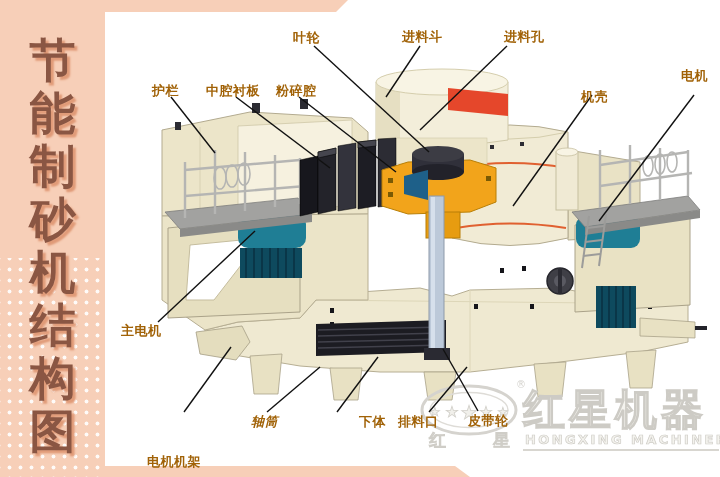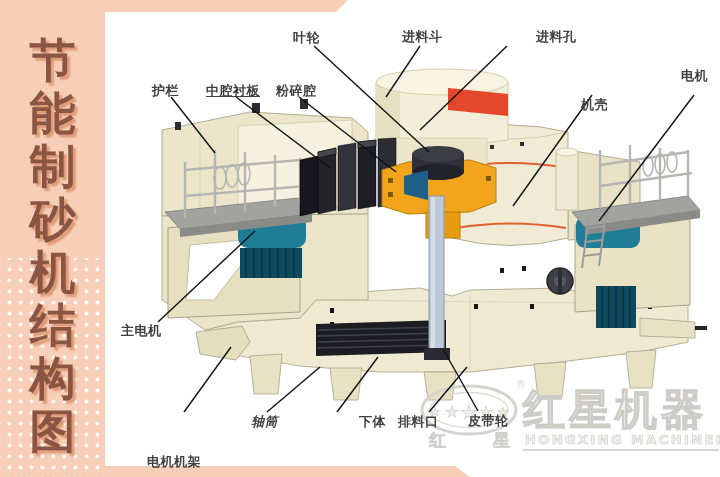--- a/index.html
+++ b/index.html
@@ -23,21 +23,21 @@
   .strip-top{
     position:absolute;left:105px;top:0;width:243px;height:12px;background:#f7cfb8;
     clip-path:polygon(0 0,243px 0,231px 12px,0 12px);
   }
   .strip-bottom{
     position:absolute;left:105px;top:466px;width:365px;height:11px;background:#f7cfb8;
     clip-path:polygon(0 0,350px 0,365px 11px,0 11px);
   }
   
   .lbl{
-    position:absolute;font-size:13px;font-weight:bold;color:#404040;
+    position:absolute;font-size:13px;font-weight:bold;color:#a16207;
     white-space:nowrap;letter-spacing:.5px;z-index:30;
   }
   svg.layer{position:absolute;left:0;top:0;z-index:10;}
   svg.lines{z-index:25;pointer-events:none;}
   svg.logo{z-index:15;}
 </style>
 </head>
 <body>
 
 <div class="canvas">
@@ -239,25 +239,25 @@
       <line x1="184" y1="412" x2="231" y2="347"></line>
       <line x1="267" y1="412" x2="320" y2="367"></line>
       <line x1="337" y1="412" x2="378" y2="357"></line>
       <line x1="429" y1="412" x2="467" y2="367"></line>
       <line x1="478" y1="411" x2="443" y2="349"></line>
     </g>
   </svg>
 
   <div class="lbl" style="left:293px;top:29px;">叶轮</div>
   <div class="lbl" style="left:402px;top:28px;">进料斗</div>
-  <div class="lbl" style="left:504px;top:28px;margin-left:32px;">进料孔</div>
+  <div class="lbl" style="left:504px;top:28px;">进料孔</div>
   <div class="lbl" style="left:152px;top:82px;">护栏</div>
-  <div class="lbl" style="left:206px;top:82px;text-decoration:underline;">中腔衬板</div>
+  <div class="lbl" style="left:206px;top:82px;">中腔衬板</div>
   <div class="lbl" style="left:276px;top:82px;">粉碎腔</div>
-  <div class="lbl" style="left:581px;top:96px;">机壳</div>
+  <div class="lbl" style="left:581px;top:88px;">机壳</div>
   <div class="lbl" style="left:681px;top:67px;">电机</div>
   <div class="lbl" style="left:121px;top:322px;">主电机</div>
   <div class="lbl" style="left:147px;top:413px;margin-top:40px;">电机机架</div>
   <div class="lbl" style="left:251px;top:413px;font-style:italic;">轴筒</div>
   <div class="lbl" style="left:320px;top:413px;margin-left:39px;">下体</div>
   <div class="lbl" style="left:398px;top:413px;">排料口</div>
   <div class="lbl" style="left:468px;top:412px;">皮带轮</div>
 
 </div>
 

